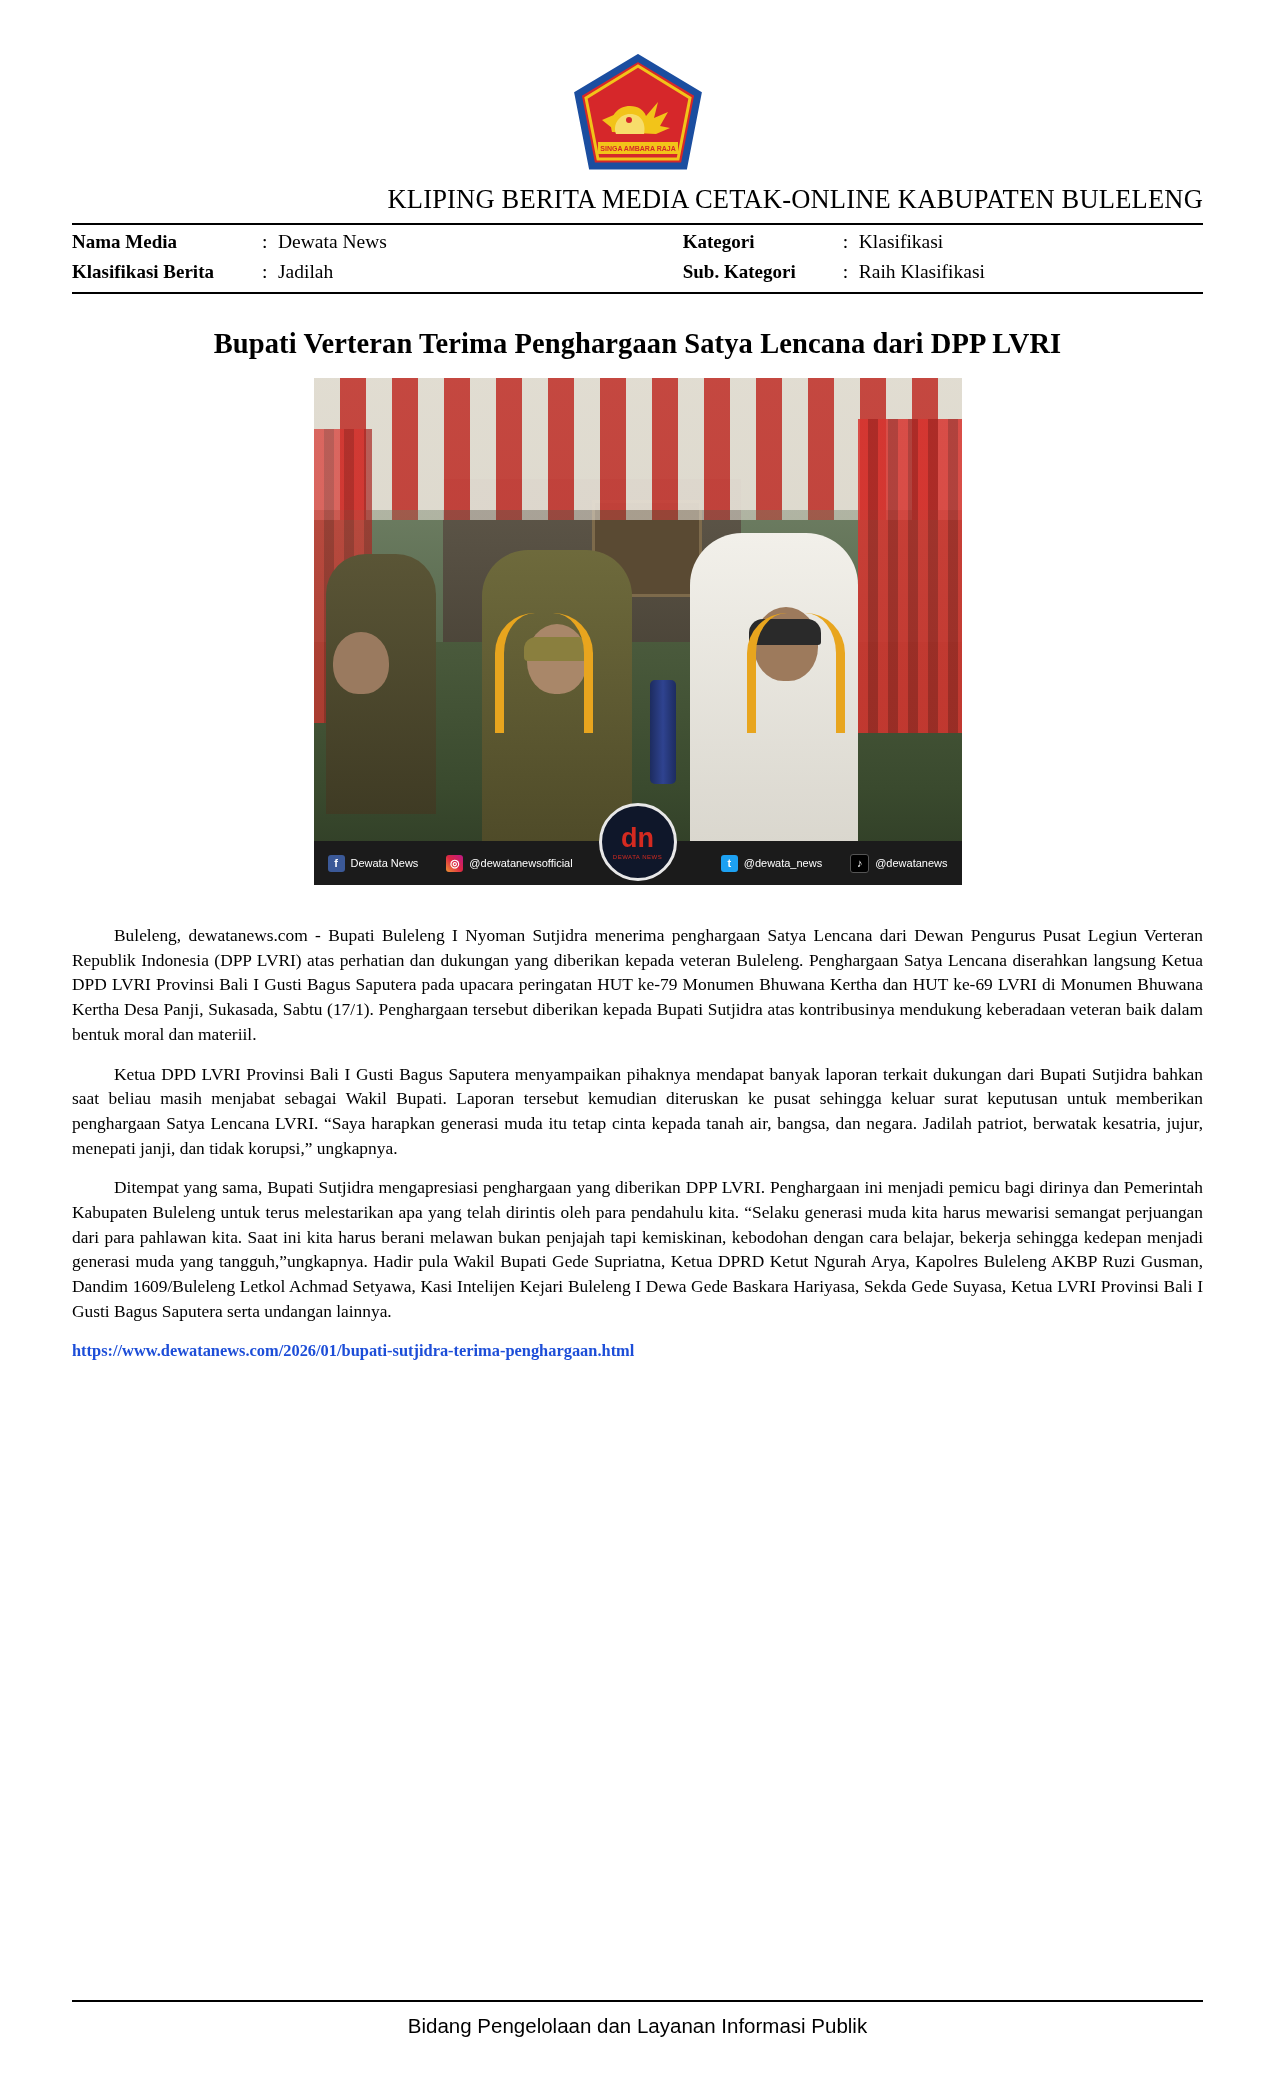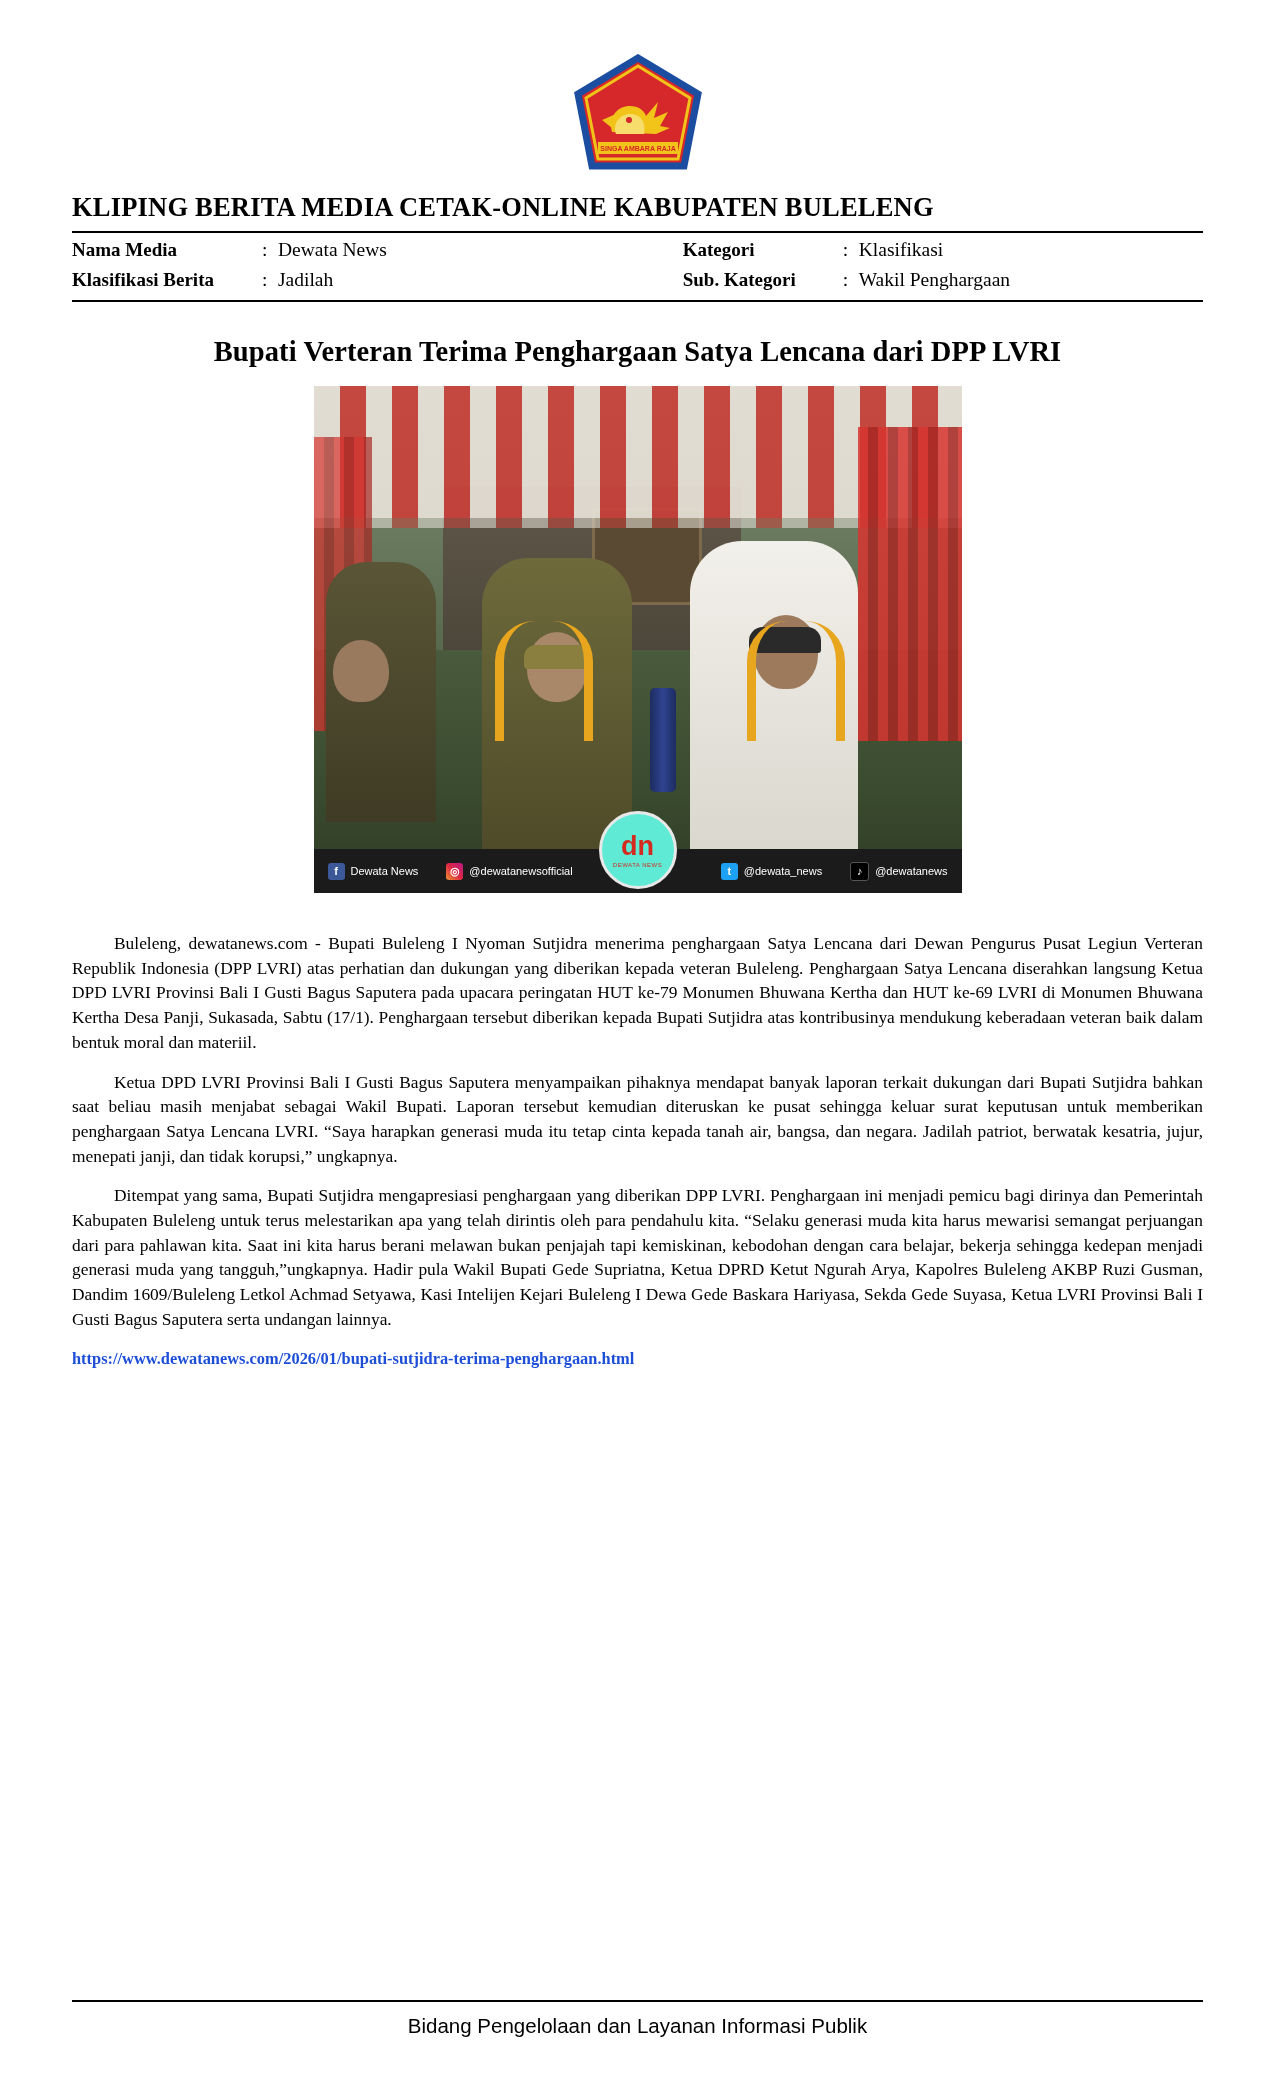--- a/index.html
+++ b/index.html
@@ -31,26 +31,26 @@
   }
   .crest {
     width: 132px;
     height: 126px;
     position: relative;
   }
   .crest svg { display: block; }
 
   
   .doc-title {
-    text-align: left;
+    text-align: right;
     font-family: "Liberation Serif", serif;
-    font-weight: bold;
+    font-weight: normal;
     font-size: 26.5px;
     letter-spacing: 0.2px;
-    margin-top: 12px;
+    margin-top: 4px;
     margin-bottom: 8px;
   }
   .rule {
     border: 0;
     border-top: 2px solid #000;
     margin: 0;
   }
 
   
   .meta {
@@ -208,21 +208,21 @@
     font-size: 11px; font-weight: bold; color: #fff;
   }
   .ic-fb { background: #3b5998; }
   .ic-ig { background: linear-gradient(45deg,#f09433,#dc2743,#bc1888); border-radius: 5px; }
   .ic-tw { background: #1da1f2; }
   .ic-tt { background: #000; border: 1px solid #555; }
   .soc-spacer { flex: 1; }
   .dn-logo {
     position: absolute; left: 50%; bottom: 4px; transform: translateX(-50%);
     width: 72px; height: 72px; border-radius: 50%;
-    background: #5eead4;
+    background: #0f172a;
     display: flex; align-items: center; justify-content: center;
     flex-direction: column;
     border: 3px solid #e8e8e8;
   }
   .dn-logo .dn-text {
     font-family: "Liberation Sans", sans-serif;
     font-weight: bold; font-size: 27px; color: #d42a20; line-height: 1;
   }
   .dn-logo .dn-sub {
     font-family: "Liberation Sans", sans-serif;
@@ -315,21 +315,21 @@
     </div>
     <div class="meta-col right">
       <div class="meta-row">
         <span class="meta-label">Kategori</span>
         <span class="meta-colon">:</span>
         <span class="meta-value">Klasifikasi</span>
       </div>
       <div class="meta-row">
         <span class="meta-label">Sub. Kategori</span>
         <span class="meta-colon">:</span>
-        <span class="meta-value">Wakil Penghargaan</span>
+        <span class="meta-value">Raih Klasifikasi</span>
       </div>
     </div>
   </div>
   <div class="meta-bottom-space"></div>
   <hr class="rule">
 
   <div class="headline">Bupati Verteran Terima Penghargaan Satya Lencana dari DPP LVRI</div>
 
   <div class="photo-wrap">
     <div class="photo">

